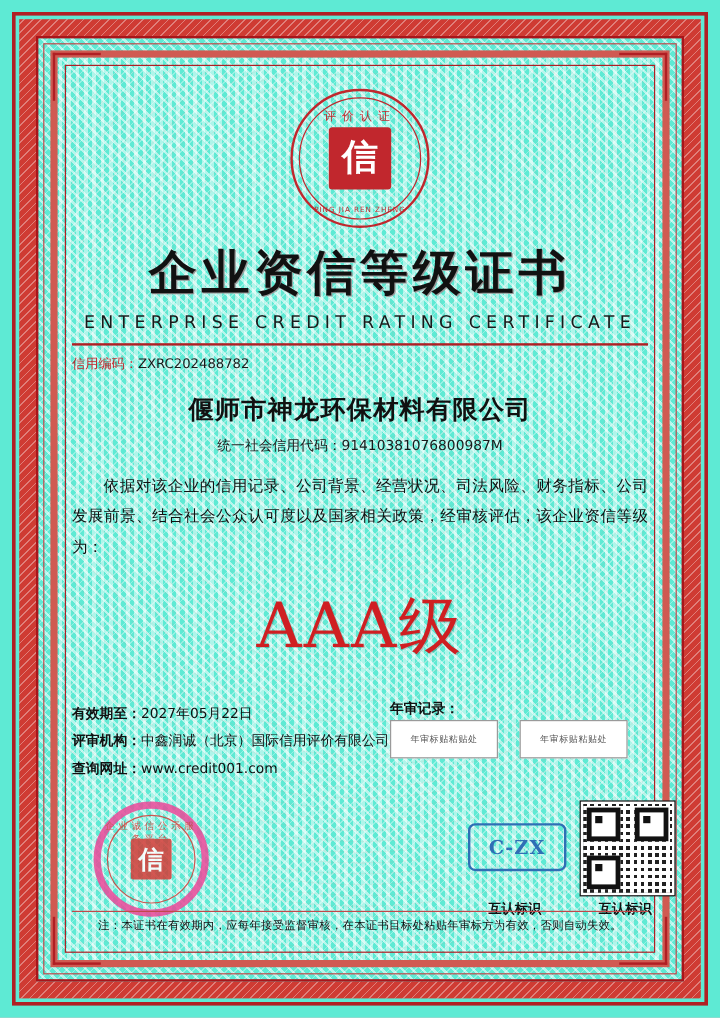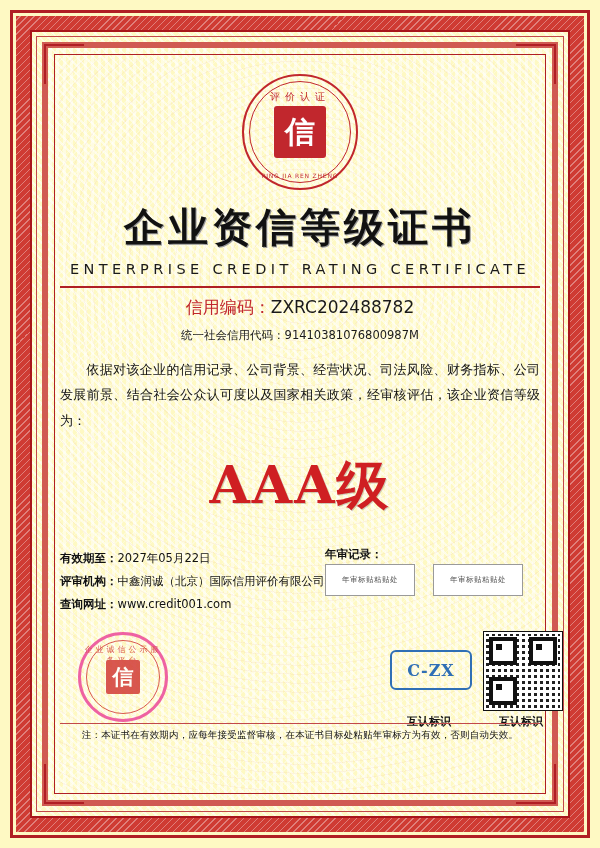--- a/index.html
+++ b/index.html
@@ -5,21 +5,21 @@
   html,body{margin:0;padding:0;}
   body{
     width:600px;height:848px;
     background:#c9c9c9;
     font-family:"DejaVu Sans","Liberation Sans",sans-serif;
     overflow:hidden;
   }
   .page{
     position:relative;
     width:600px;height:848px;
-    background:#fef9c3;
+    background:#5eead4;
     box-sizing:border-box;
   }
 
   
   .border-outer{
     position:absolute;left:10px;top:10px;right:10px;bottom:10px;
     border:3px solid #b01f24;
     box-sizing:border-box;
   }
   .border-guilloche{
@@ -123,22 +123,22 @@
   .title-en{
     margin-top:6px;text-align:center;
     font-size:14.5px;letter-spacing:4.4px;color:#1a1a1a;
     font-family:"DejaVu Sans","Liberation Sans",sans-serif;
   }
   .rule{
     margin:9px auto 0;width:100%;height:2px;background:#b01f24;
   }
 
   .cert-no{
-    margin-top:8px;text-align:center;
-    font-size:17px;color:#1a1a1a;
+    margin-top:8px;text-align:left;
+    font-size:11px;color:#1a1a1a;
   }
   .cert-no .lbl{color:#c1272d;}
 
   .company{
     margin-top:16px;text-align:center;
     font-family:"DejaVu Serif","Liberation Serif",serif;
     font-weight:bold;font-size:21px;letter-spacing:1px;color:#111;
   }
   .uscc{
     margin-top:9px;text-align:center;font-size:11.5px;color:#1a1a1a;
@@ -149,21 +149,21 @@
     font-size:13px;line-height:1.95;color:#111;
     text-align:justify;
     font-family:"DejaVu Sans","Liberation Sans",sans-serif;
   }
   .para .indent{display:inline-block;width:26px;}
 
   .grade{
     margin-top:18px;text-align:center;
     color:#cf1f22;
     font-family:"DejaVu Serif","Liberation Serif",serif;
-    font-weight:bold;
+    font-weight:normal;
     font-size:52px;letter-spacing:2px;
     text-shadow:1px 1px 0 rgba(0,0,0,.18);
   }
 
   
   .details{
     margin-top:26px;display:flex;justify-content:space-between;
   }
   .det-left{font-size:11.5px;line-height:2.0;color:#111;}
   .det-left .k{font-weight:bold;}
@@ -177,21 +177,21 @@
     background:#fff;
   }
 
   
   .sealrow{
     margin-top:12px;position:relative;height:108px;
   }
   .seal-round{
     position:absolute;left:18px;top:4px;
     width:84px;height:84px;border-radius:50%;
-    border:3px solid #ec4899;opacity:.85;
+    border:6px solid #ec4899;opacity:.85;
     display:flex;align-items:center;justify-content:center;
   }
   .seal-round .ring{
     position:absolute;left:5px;top:5px;right:5px;bottom:5px;
     border:1px solid #d23b36;border-radius:50%;
   }
   .seal-round .core{
     width:34px;height:34px;background:#d23b36;color:#fff;border-radius:2px;
     display:flex;align-items:center;justify-content:center;
     font-family:"DejaVu Serif","Liberation Serif",serif;font-size:21px;font-weight:bold;
@@ -292,20 +292,21 @@
     </div>
 
     <div class="title-cn">企业资信等级证书</div>
     <div class="title-en">ENTERPRISE CREDIT RATING CERTIFICATE</div>
     <div class="rule"></div>
 
     <div class="cert-no">
       <span class="lbl">信用编码：</span><span>ZXRC202488782</span>
     </div>
 
+    <div class="company">偃师市神龙环保材料有限公司</div>
     <div class="uscc">
       <span>统一社会信用代码：</span><span>91410381076800987M</span>
     </div>
 
     <div class="para"><span class="indent"></span><span>依据对该企业的信用记录、公司背景、经营状况、司法风险、财务指标、公司发展前景、结合社会公众认可度以及国家相关政策，经审核评估，该企业资信等级为：</span></div>
 
     <div class="grade">AAA级</div>
 
     <div class="details">
       <div class="det-left">

